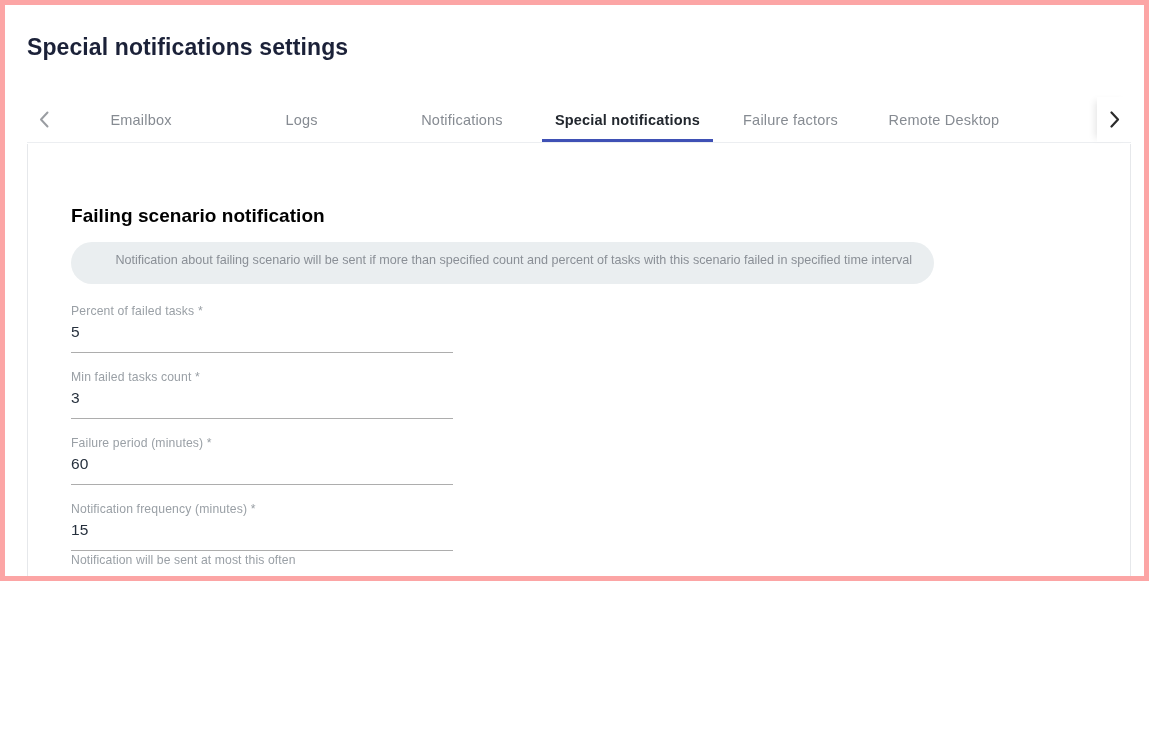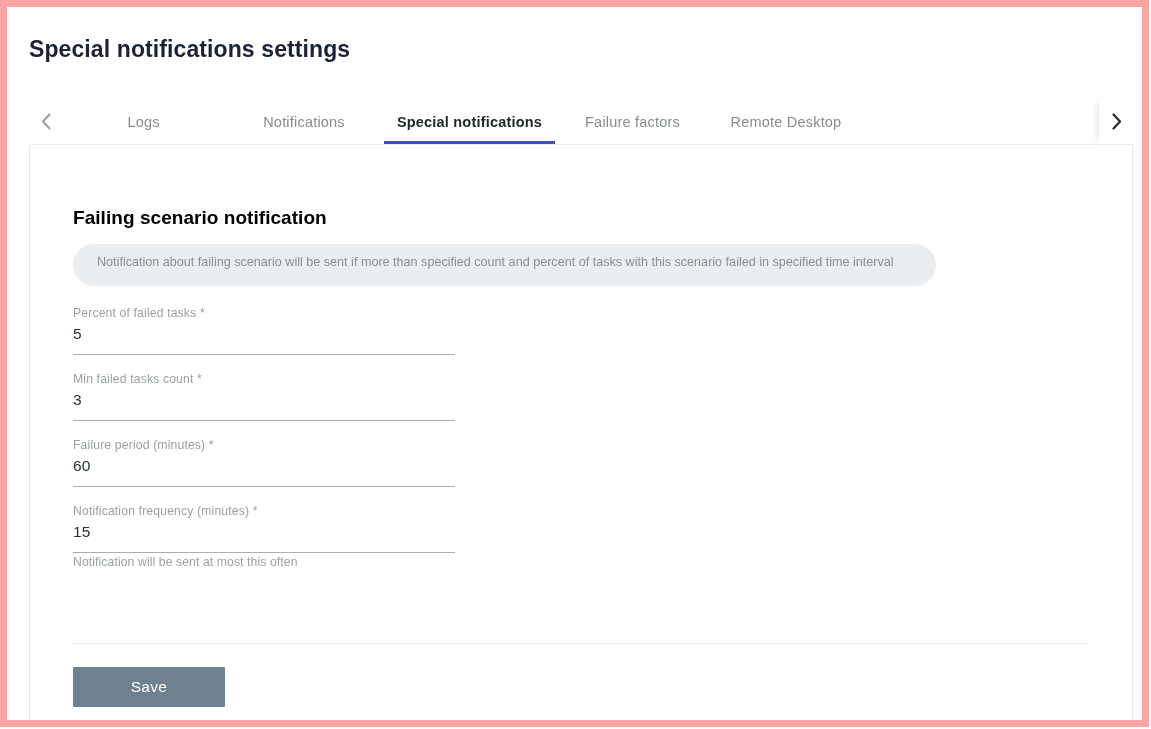--- a/index.html
+++ b/index.html
@@ -12,22 +12,22 @@
     height: 729px;
     background: #ffffff;
     font-family: "Liberation Sans", sans-serif;
     -webkit-font-smoothing: antialiased;
     overflow: hidden;
   }
   .page-frame {
     position: absolute;
     left: 0; top: 0;
     width: 1149px;
-    height: 727px;
-    border: 7px solid #fca5a5;
+    height: 581px;
+    border: 5px solid #fca5a5;
     background: #ffffff;
     box-sizing: border-box;
     overflow: hidden;
   }
 
   
   .page-title {
     position: absolute;
     left: 22px;
     top: 29px;
@@ -142,20 +142,21 @@
     top: 98px;
     width: 863px;
     min-height: 42px;
     background: #eaeef0;
     border-radius: 24px;
     box-sizing: border-box;
     padding: 9px 22px 9px 24px;
     font-size: 12.6px;
     line-height: 19px;
     color: #8a8f96;
+    text-align: right;
   }
 
   
   .form {
     position: absolute;
     left: 43px;
     top: 160px;
     width: 382px;
   }
   .field {
@@ -248,20 +249,23 @@
     <div class="tab-arrow left">
       <span>
         <svg width="11" height="17" viewBox="0 0 11 17" aria-hidden="true">
           <path d="M8.5 1.5 L2 8.5 L8.5 15.5" fill="none" stroke="#9a9da2" stroke-width="2" stroke-linecap="round" stroke-linejoin="round"></path>
         </svg>
       </span>
     </div>
 
     <div class="tab-scroll">
       <div class="tab-list" id="tab-list">
+          <div class="tab" style="width: 160px;">
+            <span>Emailbox</span>
+          </div>
           <div class="tab" style="width: 161px;">
             <span>Logs</span>
           </div>
           <div class="tab" style="width: 160px;">
             <span>Notifications</span>
           </div>
           <div class="tab active" style="width: 171px;">
             <span>Special notifications</span>
           </div>
           <div class="tab" style="width: 155px;">

